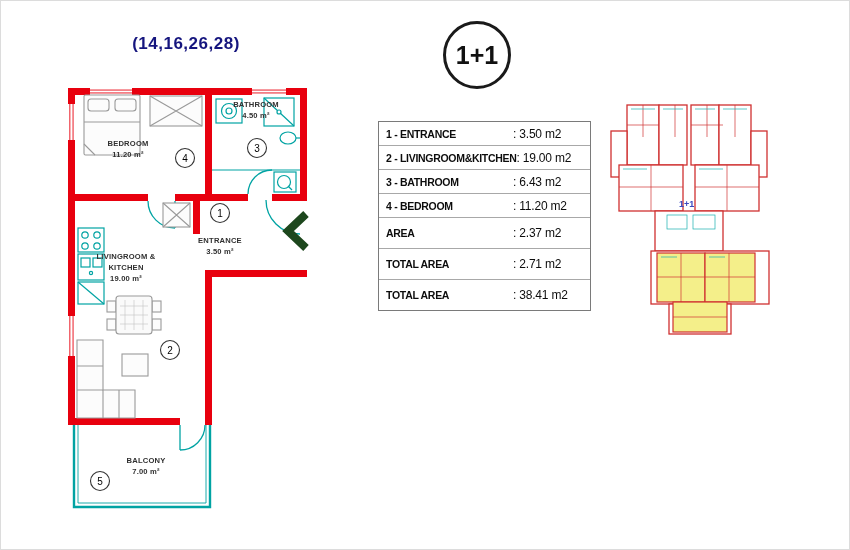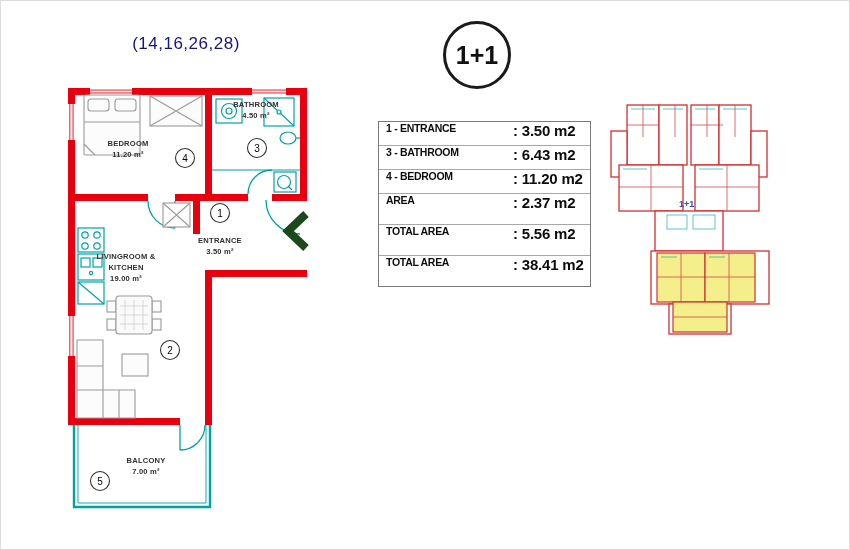--- a/index.html
+++ b/index.html
@@ -3,42 +3,42 @@
 <meta charset="utf-8">
 <style>
   html,body{margin:0;padding:0;background:#fff;}
   .page{
     position:relative;width:850px;height:550px;background:#ffffff;overflow:hidden;
     font-family:"Liberation Sans", sans-serif;
     box-shadow:inset 0 0 0 1px #dcdcdc;
   }
   .plan-title{
     position:absolute;left:96px;top:34px;width:180px;text-align:center;
-    font-size:17px;font-weight:normal;color:#15157e;letter-spacing:.5px;
+    font-size:17px;font-weight:bold;color:#15157e;letter-spacing:.5px;
   }
   .type-badge{
     position:absolute;left:443px;top:21px;width:62px;height:62px;border:3px solid #1a1a1a;
     border-radius:50%;display:flex;align-items:center;justify-content:center;
     font-size:25px;font-weight:bold;color:#111;background:#fff;
   }
   .area-table{
     position:absolute;left:378px;top:121px;width:211px;background:#fff;
     border:1px solid #7a7a7a;
   }
   .trow{
-    display:flex;height:23px;border-bottom:1px solid #a8a8a8;
+    display:flex;align-items:center;height:23px;border-bottom:1px solid #a8a8a8;
     padding:0 7px;white-space:nowrap;
   }
   .trow.tall{height:30px;}
   .trow:last-child{border-bottom:none;}
   .tlabel{
     flex:1;font-size:10.5px;font-weight:bold;color:#0c0c0c;letter-spacing:-0.3px;
   }
   .tvalue{
-    width:70px;flex-shrink:0;font-size:15px;font-weight:bold;color:#0c0c0c;letter-spacing:-0.2px;
+    width:70px;flex-shrink:0;font-size:12px;font-weight:normal;color:#0c0c0c;letter-spacing:-0.2px;
   }
   .floorplan{position:absolute;left:60px;top:82px;width:260px;height:432px;}
   .overview{position:absolute;left:597px;top:97px;width:183px;height:246px;}
   svg text.room-label{fill:#303030;font-weight:bold;font-size:7.6px;letter-spacing:.2px;}
   svg text.badge-num{fill:#000;font-size:10px;}
 </style>
 </head>
 <body>
 
 <div class="page">
@@ -218,34 +218,38 @@
       <text class="room-label" x="86" y="392" text-anchor="middle">7.00 m²</text>
     </g>
   </svg>
 
   <div class="area-table">
     <div class="trow">
       <span class="tlabel">1 - ENTRANCE</span>
       <span class="tvalue">: 3.50 m2</span>
     </div>
     <div class="trow">
+      <span class="tlabel">2 - LIVINGROOM&amp;KITCHEN</span>
+      <span class="tvalue">: 19.00 m2</span>
+    </div>
+    <div class="trow">
       <span class="tlabel">3 - BATHROOM</span>
       <span class="tvalue">: 6.43 m2</span>
     </div>
     <div class="trow">
       <span class="tlabel">4 - BEDROOM</span>
       <span class="tvalue">: 11.20 m2</span>
     </div>
     <div class="trow tall">
       <span class="tlabel">AREA</span>
       <span class="tvalue">: 2.37 m2</span>
     </div>
     <div class="trow tall">
       <span class="tlabel">TOTAL AREA</span>
-      <span class="tvalue">: 5.56 m2</span>
+      <span class="tvalue">: 2.71 m2</span>
     </div>
     <div class="trow tall">
       <span class="tlabel">TOTAL AREA</span>
       <span class="tvalue">: 38.41 m2</span>
     </div>
   </div>
 
   <svg class="overview" viewBox="0 0 183 246">
     <g fill="#ffffff" stroke="#d03030" stroke-width="1.3">
       <rect x="30" y="8" width="32" height="60"></rect>

